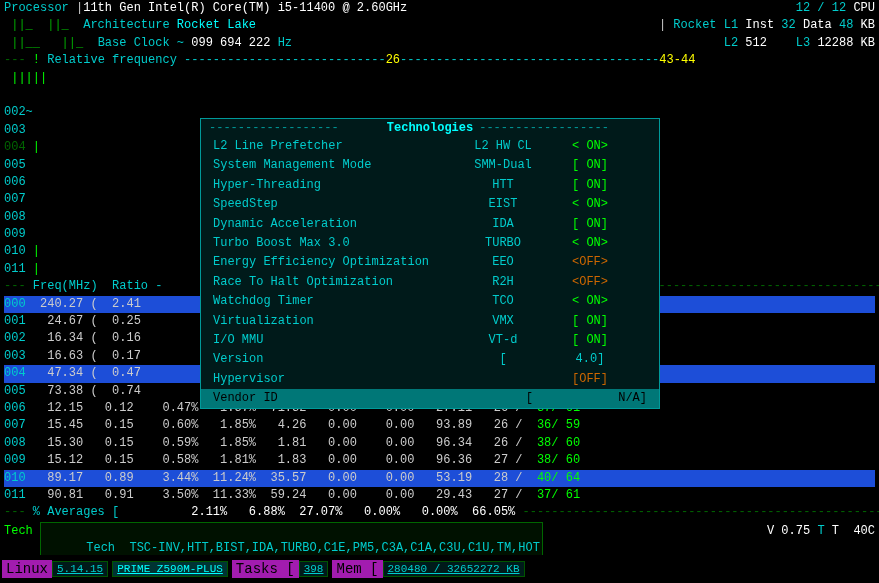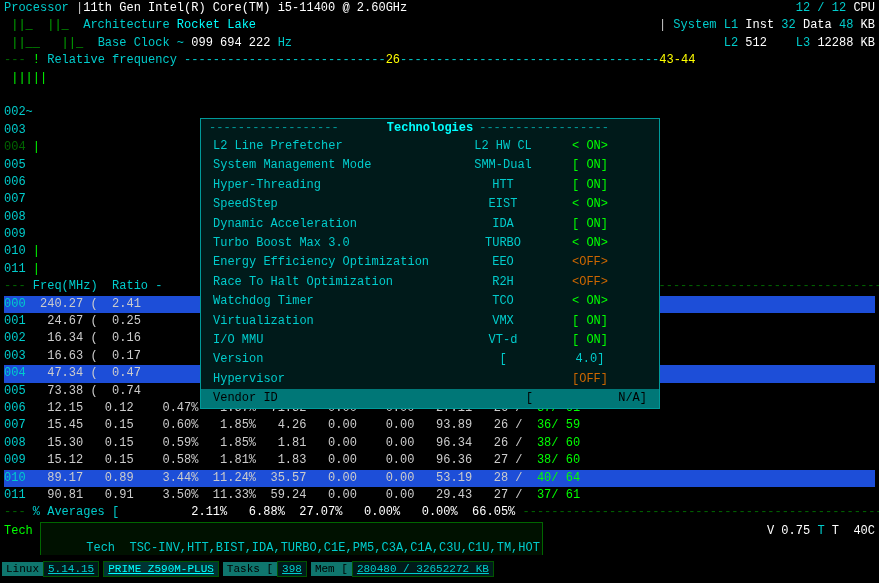--- a/index.html
+++ b/index.html
@@ -96,23 +96,23 @@
       background: #000;
       padding: 0 2px;
     }
     .status-item {
       display: inline-flex;
       align-items: center;
       margin-right: 4px;
     }
     .status-label {
       color: #000;
-      background: #0f766e;
+      background: #a21caf;
       padding: 1px 4px;
-      font-size: 11px;
+      font-size: 14px;
     }
     .status-value {
       color: #00cccc;
       background: #001a1a;
       padding: 1px 4px;
       font-size: 11px;
       border: 1px solid #005500;
       text-decoration: underline;
     }
     .separator { color: #006600; }
@@ -135,21 +135,21 @@
     <span class="bright-white">CPU</span>
   </div>
 
   <div class="line">
     <span style="color:#00aa00">&nbsp;||_&nbsp;&nbsp;||_&nbsp;&nbsp;</span>
     <span class="cyan">Architecture</span>
     <span class="white">&nbsp;</span>
     <span class="bright-cyan">Rocket Lake</span>
     <span style="flex:1"></span>
     <span class="white">|&nbsp;</span>
-    <span class="cyan">System L1</span>
+    <span class="cyan">Rocket L1</span>
     <span class="white">&nbsp;</span>
     <span class="bright-white">Inst</span>
     <span class="cyan">&nbsp;<span>32</span>&nbsp;</span>
     <span class="bright-white">Data</span>
     <span class="cyan">&nbsp;<span>48</span>&nbsp;</span>
     <span class="bright-white">KB</span>
   </div>
 
   <div class="line">
     <span style="color:#00aa00">&nbsp;||__&nbsp;&nbsp;&nbsp;||_&nbsp;&nbsp;</span>

